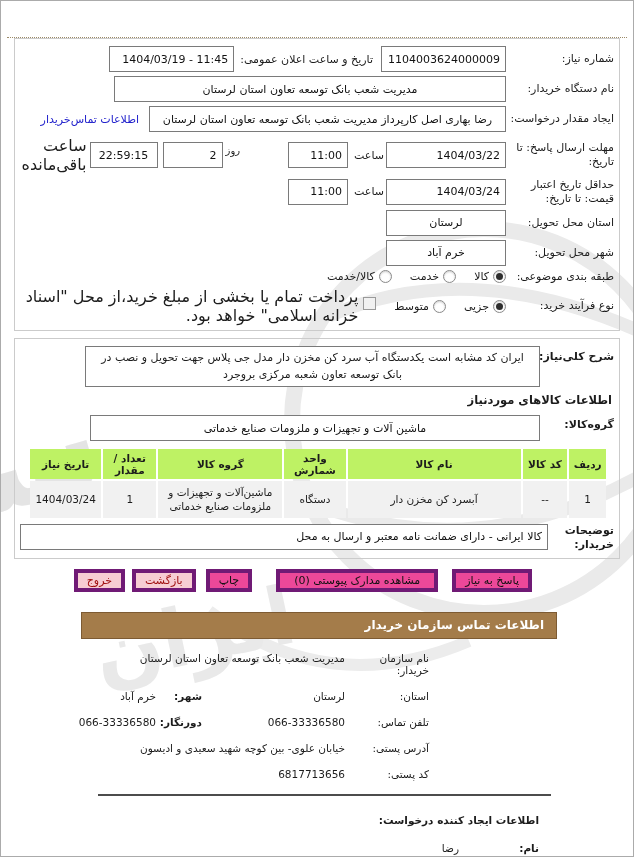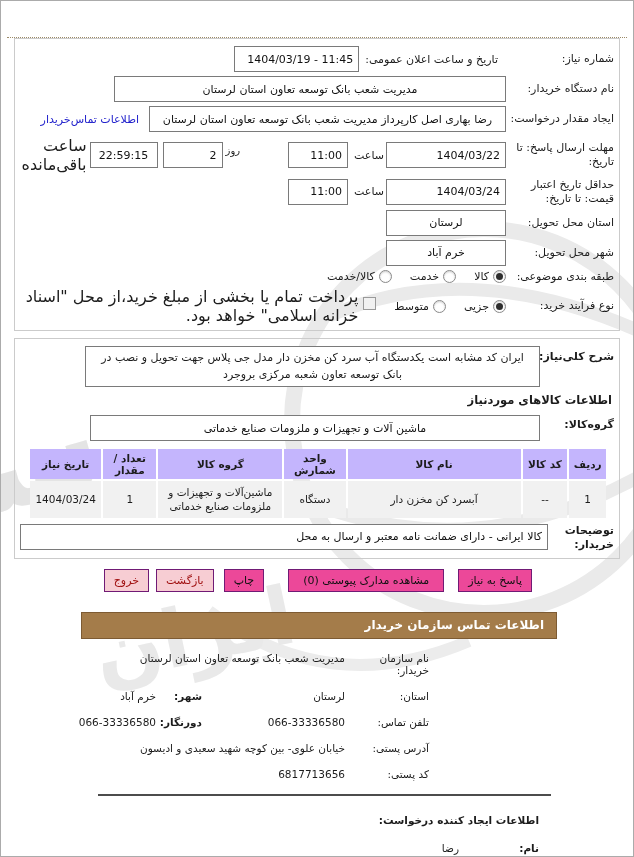--- a/index.html
+++ b/index.html
@@ -50,25 +50,25 @@
   .drow { display:flex; margin-bottom:6px; align-items:flex-start; }
   .dlabel { flex:none; width:70px; font-weight:bold; padding-left:4px; line-height:1.3; padding-top:4px; white-space:nowrap; }
   .dlabel.wrap { white-space:normal; width:62px; }
   .descbox { border:1px solid #7a7a7a; background:#fff; width:455px; min-height:34px;
              text-align:center; padding:3px 8px; line-height:1.5; box-sizing:border-box; }
 
   .goods-head { font-weight:bold; font-size:11.5px; margin:3px 2px 8px 2px; }
 
   table.goods { border-collapse:separate; border-spacing:2px; width:580px;
                 margin:0 6px 4px 6px; font-size:10.5px; table-layout:fixed; }
-  table.goods th { background:#c4b5fd; font-weight:bold; padding:3px 2px; text-align:center; }
+  table.goods th { background:#bef264; font-weight:bold; padding:3px 2px; text-align:center; }
   table.goods td { background:#f1f1f1; text-align:center; padding:4px 2px; line-height:1.35; }
 
   .btnrow { display:flex; align-items:center; margin:10px 13px 0 13px; }
-  .btn { border:1px solid #701a75; font-size:11px; height:23px; padding:0 9px;
+  .btn { border:4px solid #701a75; font-size:11px; height:23px; padding:0 9px;
          font-family:inherit; cursor:pointer; white-space:nowrap; }
   .btn.g { background:#ec4899; color:#111; }
   .btn.p { background:#f7cdd3; color:#a01010; }
   .mr88{margin-right:88px} .mr14{margin-right:14px} .mr24{margin-right:24px}
   .mr10{margin-right:10px} .mr7{margin-right:7px}
   .btn.wide { padding:0 14px; }
 
   .contact { margin-top:13px; padding-right:204px; font-size:10.5px; }
   .crow { display:flex; margin-bottom:14px; align-items:flex-start; }
   .clabel { flex:none; width:84px; font-weight:normal; }
@@ -103,20 +103,21 @@
 
   <div class="content">
 
     <div class="topline"></div>
 
 
     <div class="box sec1">
 
       <div class="frow">
         <span class="flabel">شماره نیاز:</span>
+        <input class="inp w125 ltr r" readonly="" value="1104003624000009" style="">
         <span style="margin:0 8px 0 6px;">تاریخ و ساعت اعلان عمومی:</span>
         <input class="inp w125 ltr r" readonly="" value="1404/03/19 - 11:45" style="">
       </div>
 
       <div class="frow">
         <span class="flabel">نام دستگاه خریدار:</span>
         <input class="inp w390 c" readonly="" value="مدیریت شعب بانک توسعه تعاون استان لرستان" style="">
       </div>
 
       <div class="frow">

